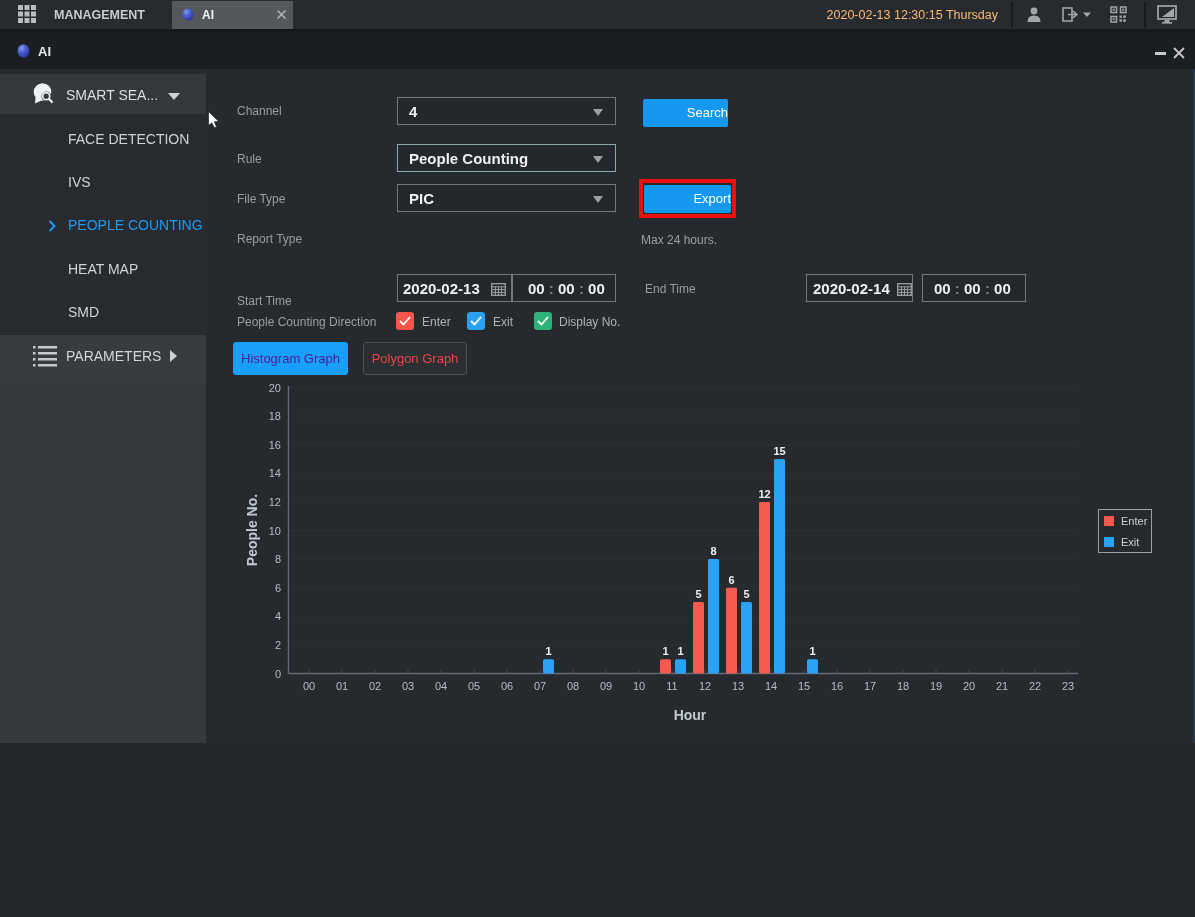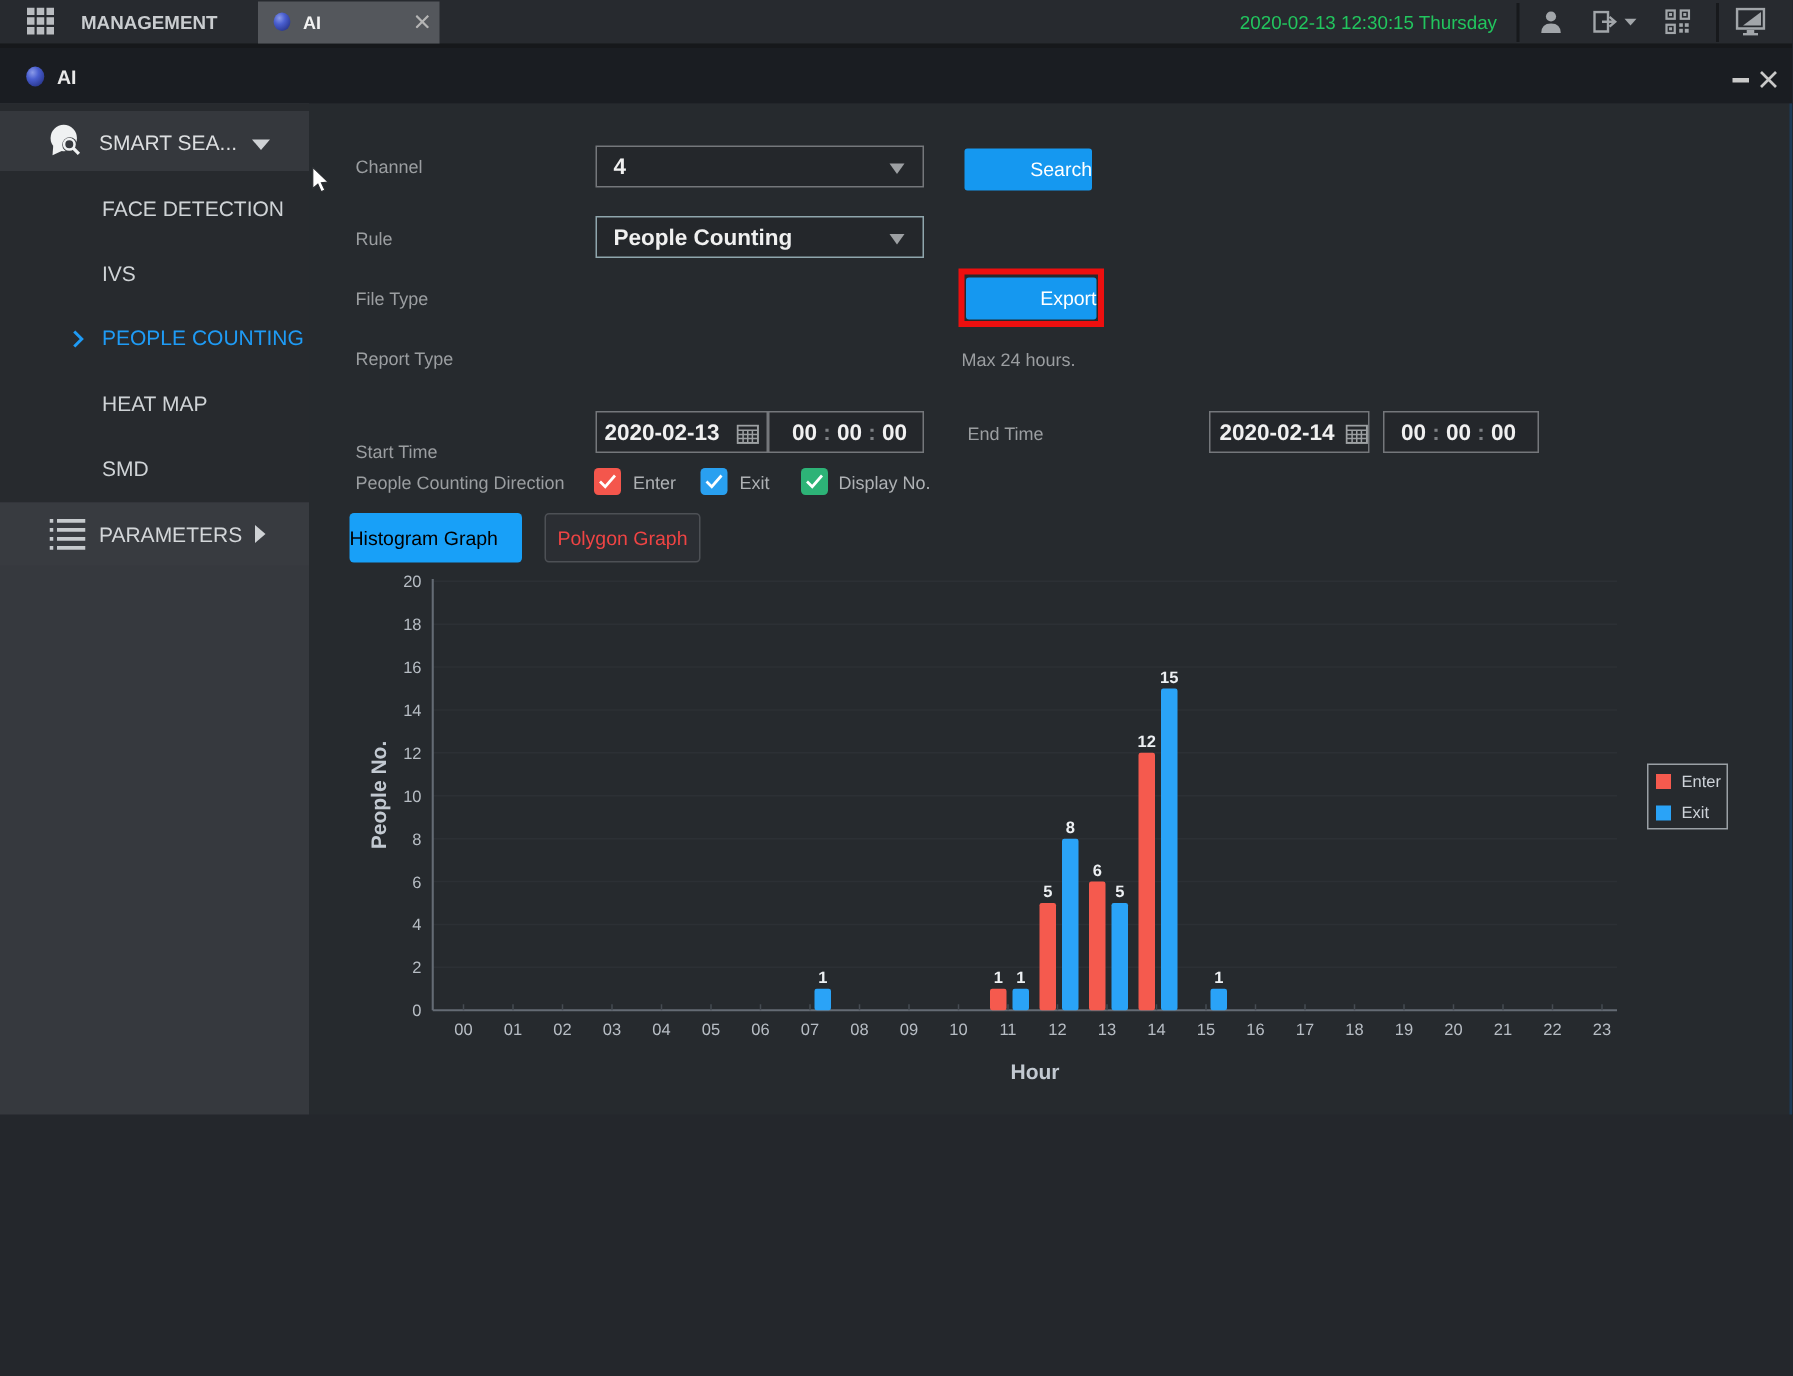--- a/index.html
+++ b/index.html
@@ -6,21 +6,21 @@
   html,body { width:1195px; height:917px; background:#24272c; }
   body { font-family:"Liberation Sans", sans-serif; }
   #app { position:relative; width:1195px; height:743px; overflow:hidden; background:#24272c; }
   .abs { position:absolute; }
 
   
   #tabbar { left:0; top:0; width:1195px; height:29px; background:#272a2f; }
   #tabstrip { left:0; top:29px; width:1195px; height:3px; background:#16181b; }
   #aitab { left:172px; top:1px; width:121px; height:28px; background:#54575c; }
   .mgmt { left:54px; top:8px; font-size:12.5px; font-weight:bold; color:#c9cccf; }
-  .dtime { left:740px; top:8px; width:258px; font-size:12.5px; color:#22c55e; text-align:right; white-space:nowrap; }
+  .dtime { left:740px; top:8px; width:258px; font-size:12.5px; color:#fdba74; text-align:right; white-space:nowrap; }
   .vsep { top:2px; width:2px; height:26px; background:#17191c; }
 
   
   #titlebar { left:0; top:32px; width:1195px; height:37px; background:#1a1d22; }
 
   
   #sidebar { left:0; top:69px; width:206px; height:848px; background:#36393e; }
   #sbheader { left:0; top:5px; width:206px; height:40px; background:#35383d; }
   #sbmenu { left:0; top:45px; width:206px; height:221px; background:#272a2e; }
   #sbparams { left:0; top:266px; width:206px; height:42px; background:#383b40; }
@@ -33,21 +33,21 @@
   .dd { position:absolute; left:397px; width:219px; height:28px; border:1px solid #74777b; background:#24272b; }
   .dd .val { position:absolute; left:11px; top:5px; font-size:15px; font-weight:bold; color:#f0f0f0; }
   .dd .arr { position:absolute; right:12px; top:11px; width:0; height:0; border-left:5.5px solid transparent; border-right:5.5px solid transparent; border-top:7px solid #9da0a3; }
   .btn { position:absolute; width:85px; height:28px; background:#1598f0; border-radius:2px; color:#fff; font-size:13px; text-align:right; line-height:28px; }
   .datef { position:absolute; height:28px; border:1px solid #74777b; background:#24272b; }
   .datef .val { position:absolute; left:11px; top:5px; font-size:15px; font-weight:bold; color:#f0f0f0; }
   .cbx { position:absolute; width:18px; height:18px; border-radius:3px; }
   .cbxl { position:absolute; font-size:12px; color:#aeb1b4; }
 
   
-  #tab1 { left:233px; top:342px; width:115px; height:33px; background:#18a0f8; border-radius:3px; color:#000000; font-size:13px; line-height:33px; }
+  #tab1 { left:233px; top:342px; width:115px; height:33px; background:#18a0f8; border-radius:3px; color:#4c1d95; font-size:13px; text-align:center; line-height:33px; }
   #tab2 { left:363px; top:342px; width:104px; height:33px; background:#2b2e33; border:1px solid #4d5055; border-radius:3px; color:#ef4444; font-size:13px; text-align:center; line-height:31px; }
 </style>
 </head>
 <body>
 <div id="app">
 
   <div class="abs" id="titlebar"></div>
 
   <div class="abs" id="tabbar"></div>
   <div class="abs" id="tabstrip"></div>
@@ -179,20 +179,24 @@
   <div class="abs flabel" style="left:237px;top:315px">People Counting Direction</div>
   <div class="abs flabel" style="left:645px;top:282px">End Time</div>
   <div class="abs flabel" style="left:641px;top:233px">Max 24 hours.</div>
 
   <div class="dd" style="top:97px">
       <span class="val">4</span>
       <span class="arr"></span>
     </div>
   <div class="dd" style="top:144px;border-color:#8fa6ad">
       <span class="val">People Counting</span>
+      <span class="arr"></span>
+    </div>
+  <div class="dd" style="top:184px">
+      <span class="val">PIC</span>
       <span class="arr"></span>
     </div>
 
   <div class="btn" style="left:643px;top:99px">Search</div>
   <div class="abs" style="left:639px;top:179px;width:97px;height:39px;border:4px solid #ed0f0f"></div>
   <div class="btn" style="left:644px;top:185px;width:87px">Export</div>
 
   <div class="datef" style="left:397px;top:274px;width:115px">
       <span class="val" style="left:5px">2020-02-13</span>
     <svg class="abs" style="left:93px;top:8px" width="15" height="13" viewBox="0 0 15 13">

